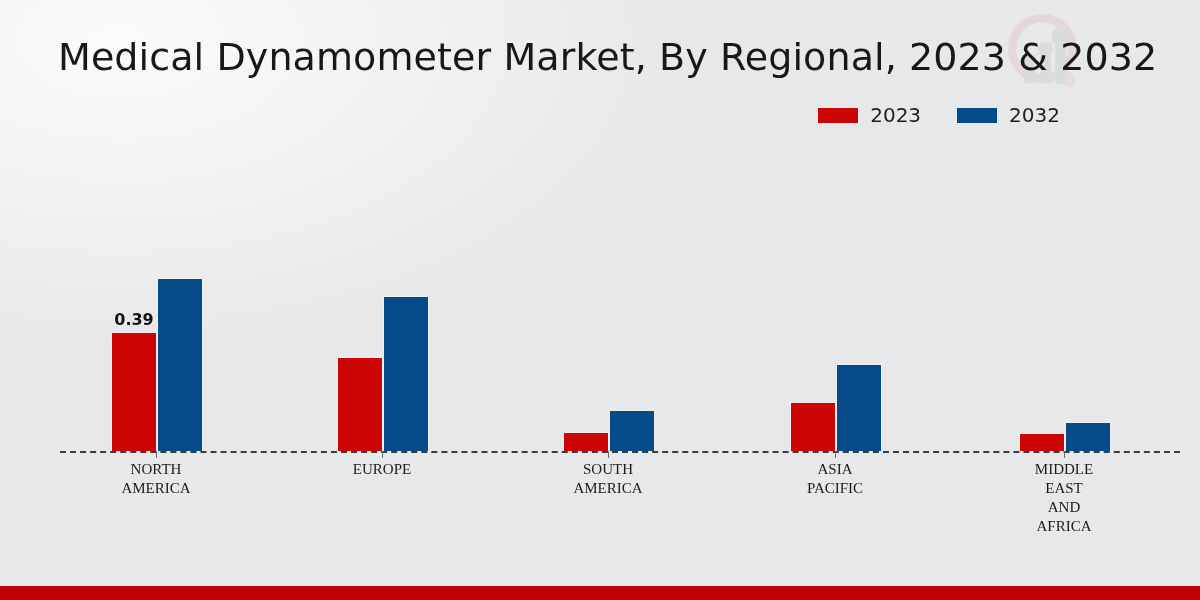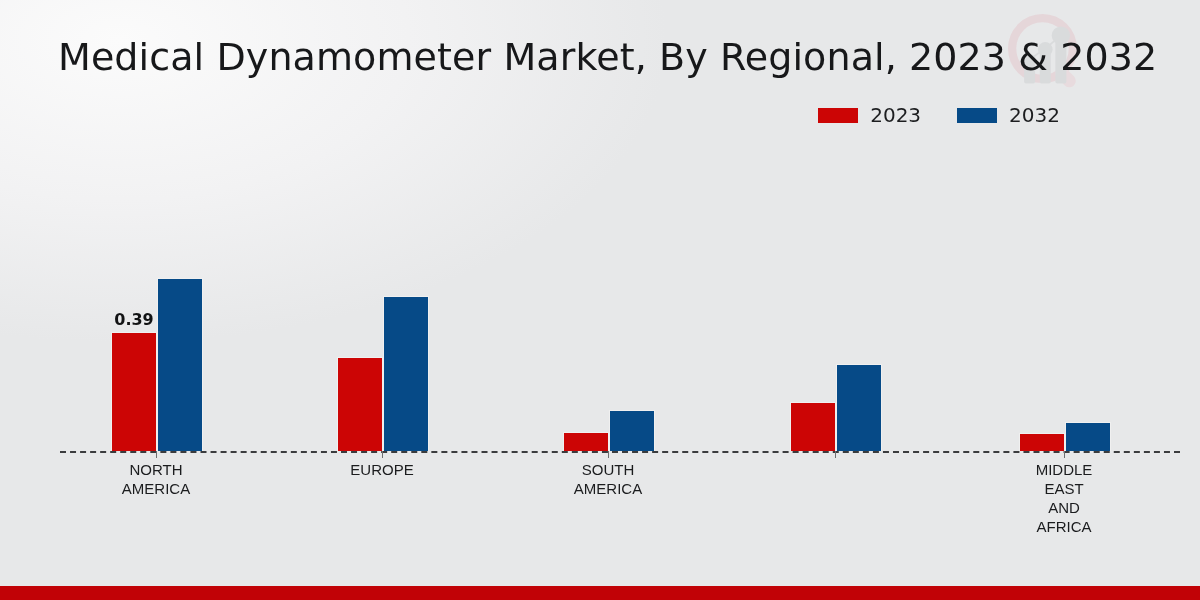--- a/index.html
+++ b/index.html
@@ -126,21 +126,21 @@
     background: #6d6e70;
   }
   .cat-label {
     position: absolute;
     top: 310px;
     text-align: center;
     font-size: 15px;
     line-height: 19px;
     color: #1b1c1e;
     white-space: pre-line;
-    font-family: Liberation Sans, sans-serif;
+    font-family: Liberation Serif, serif;
   }
 
   
   .bottom-strip {
     position: absolute;
     left: 0;
     bottom: 0;
     width: 1200px;
     height: 14px;
     background: #c10206;
@@ -211,20 +211,22 @@
     <div class="cat-label" style="left:473px;width:150px">SOUTH
 AMERICA</div>
 
     <div class="group" style="left:730px">
       <div class="bars">
         <div class="bar red" style="height:49px"></div>
         <div class="bar blue" style="height:87px"></div>
       </div>
       <div class="tick" style="left:45px"></div>
     </div>
+    <div class="cat-label" style="left:700px;width:150px">ASIA
+PACIFIC</div>
 
     <div class="group" style="left:959px">
       <div class="bars">
         <div class="bar red" style="height:18px"></div>
         <div class="bar blue" style="height:29px"></div>
       </div>
       <div class="tick" style="left:45px"></div>
     </div>
     <div class="cat-label" style="left:929px;width:150px">MIDDLE
 EAST

